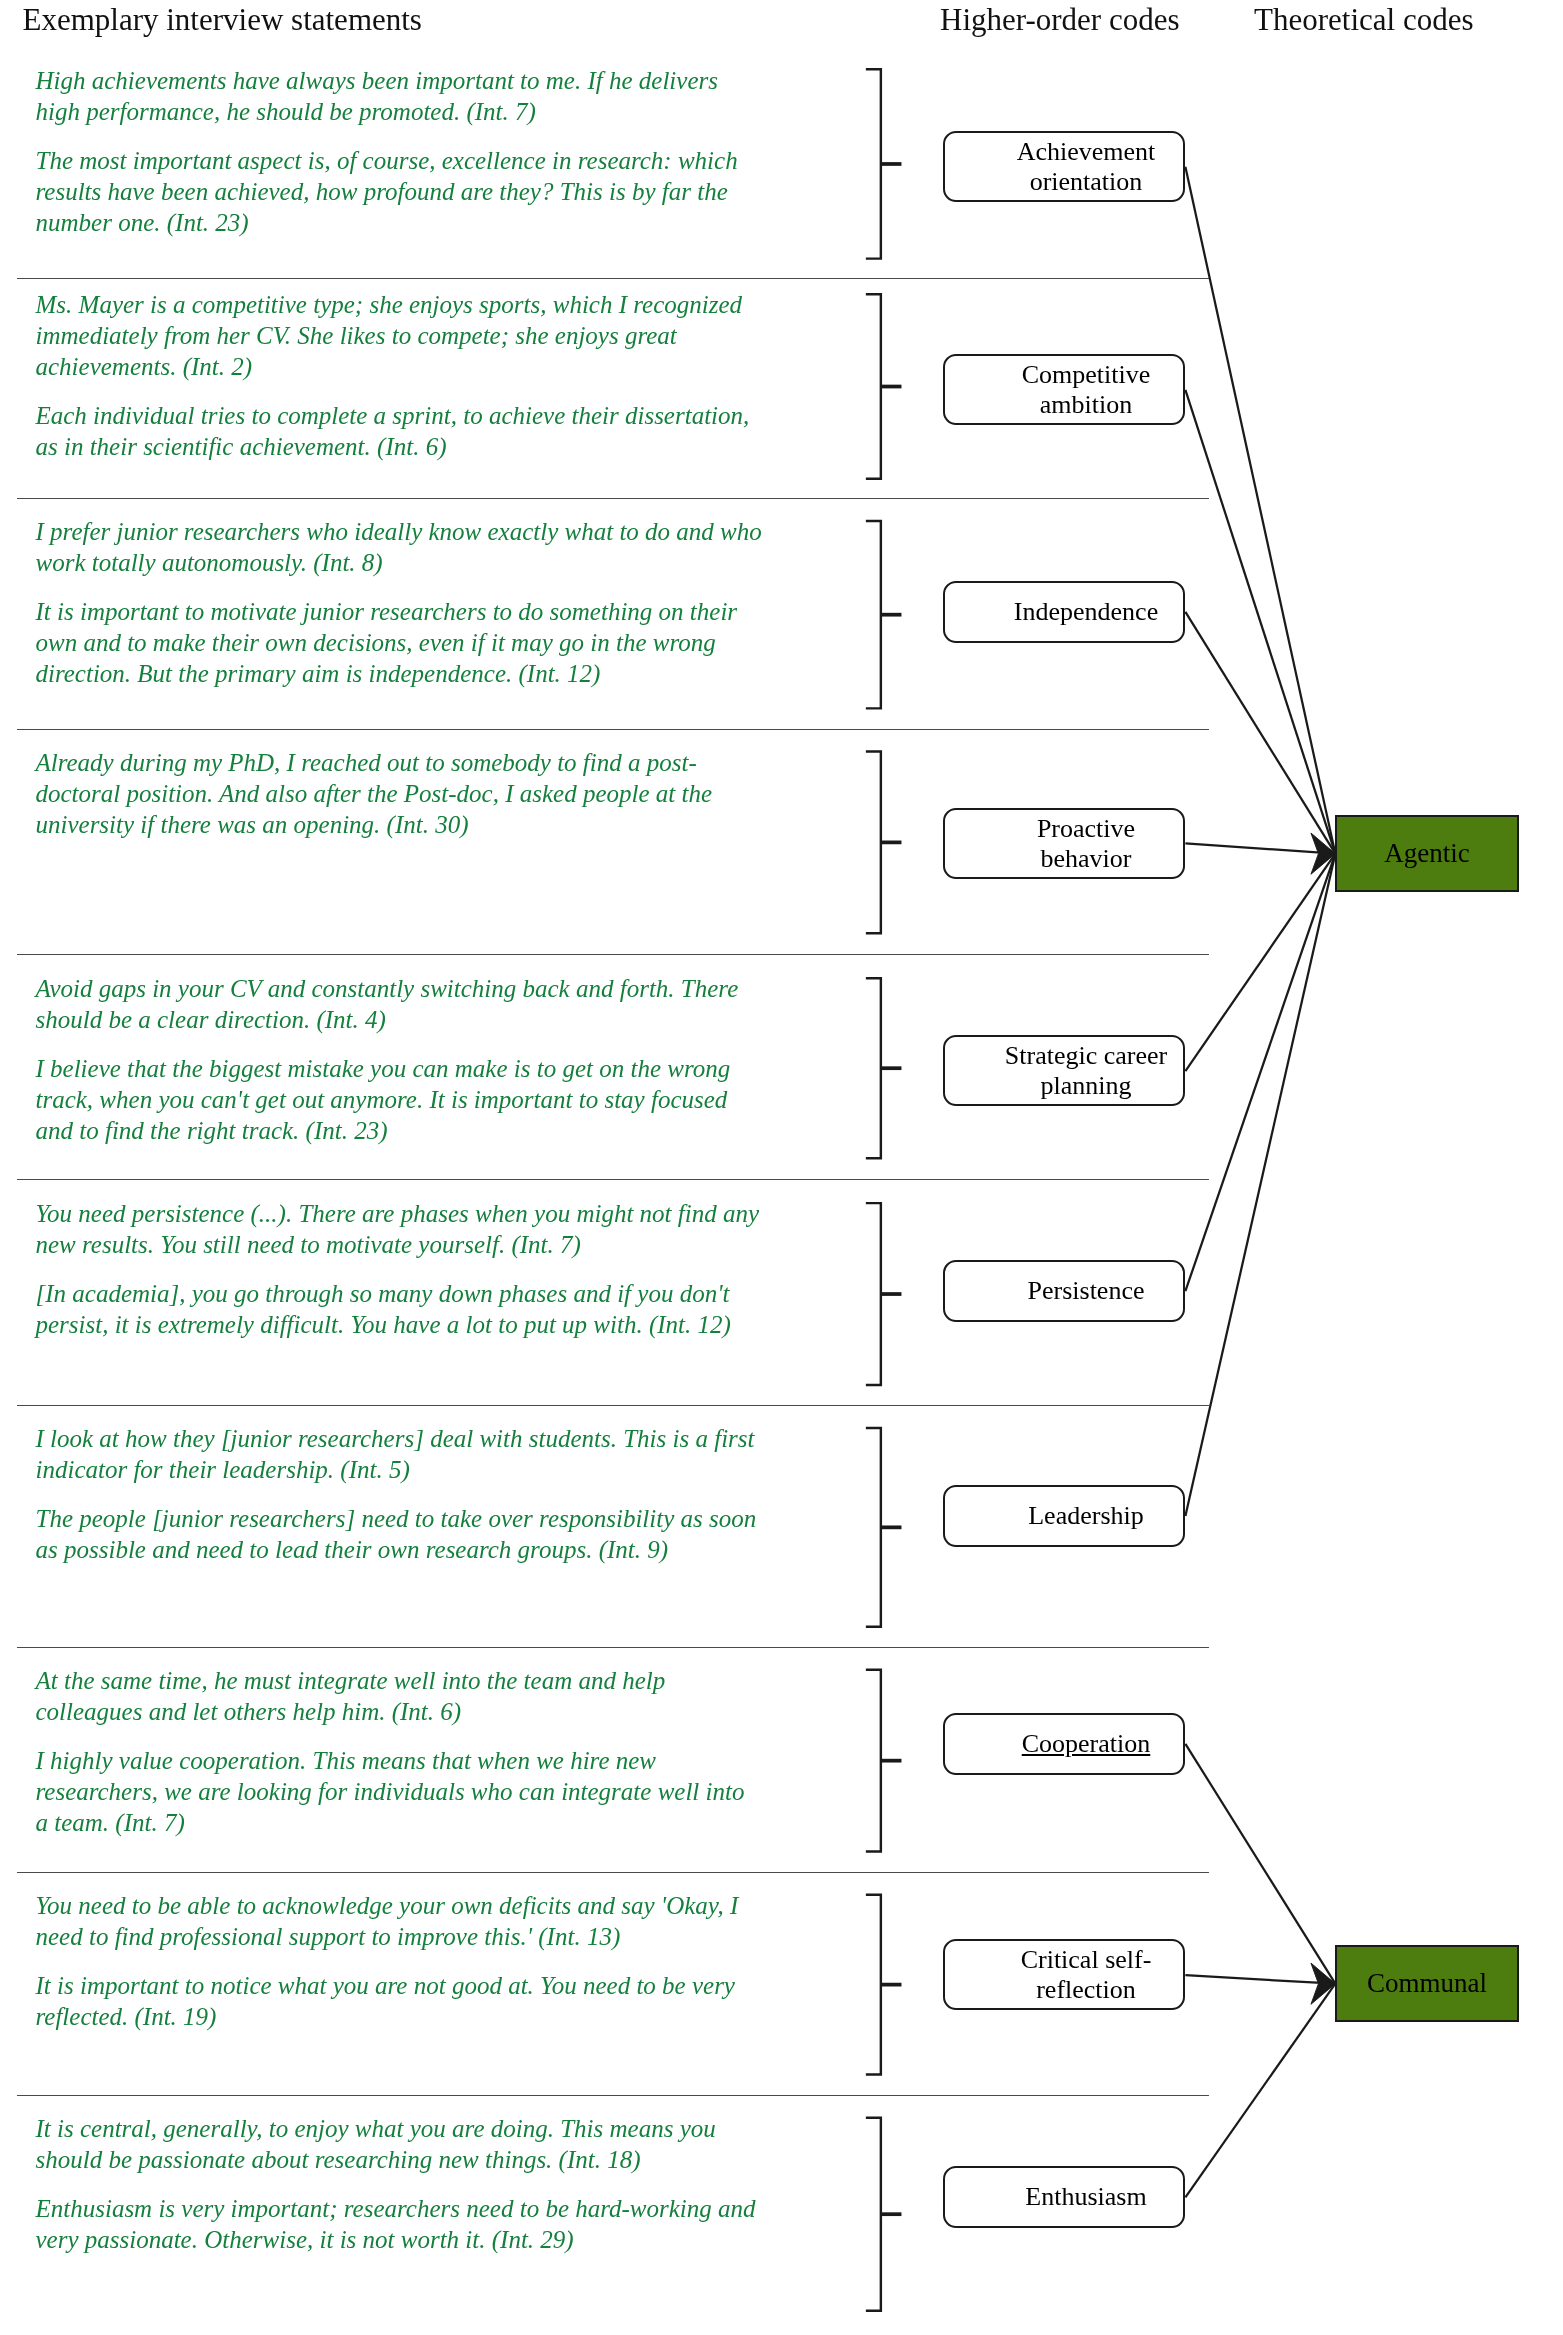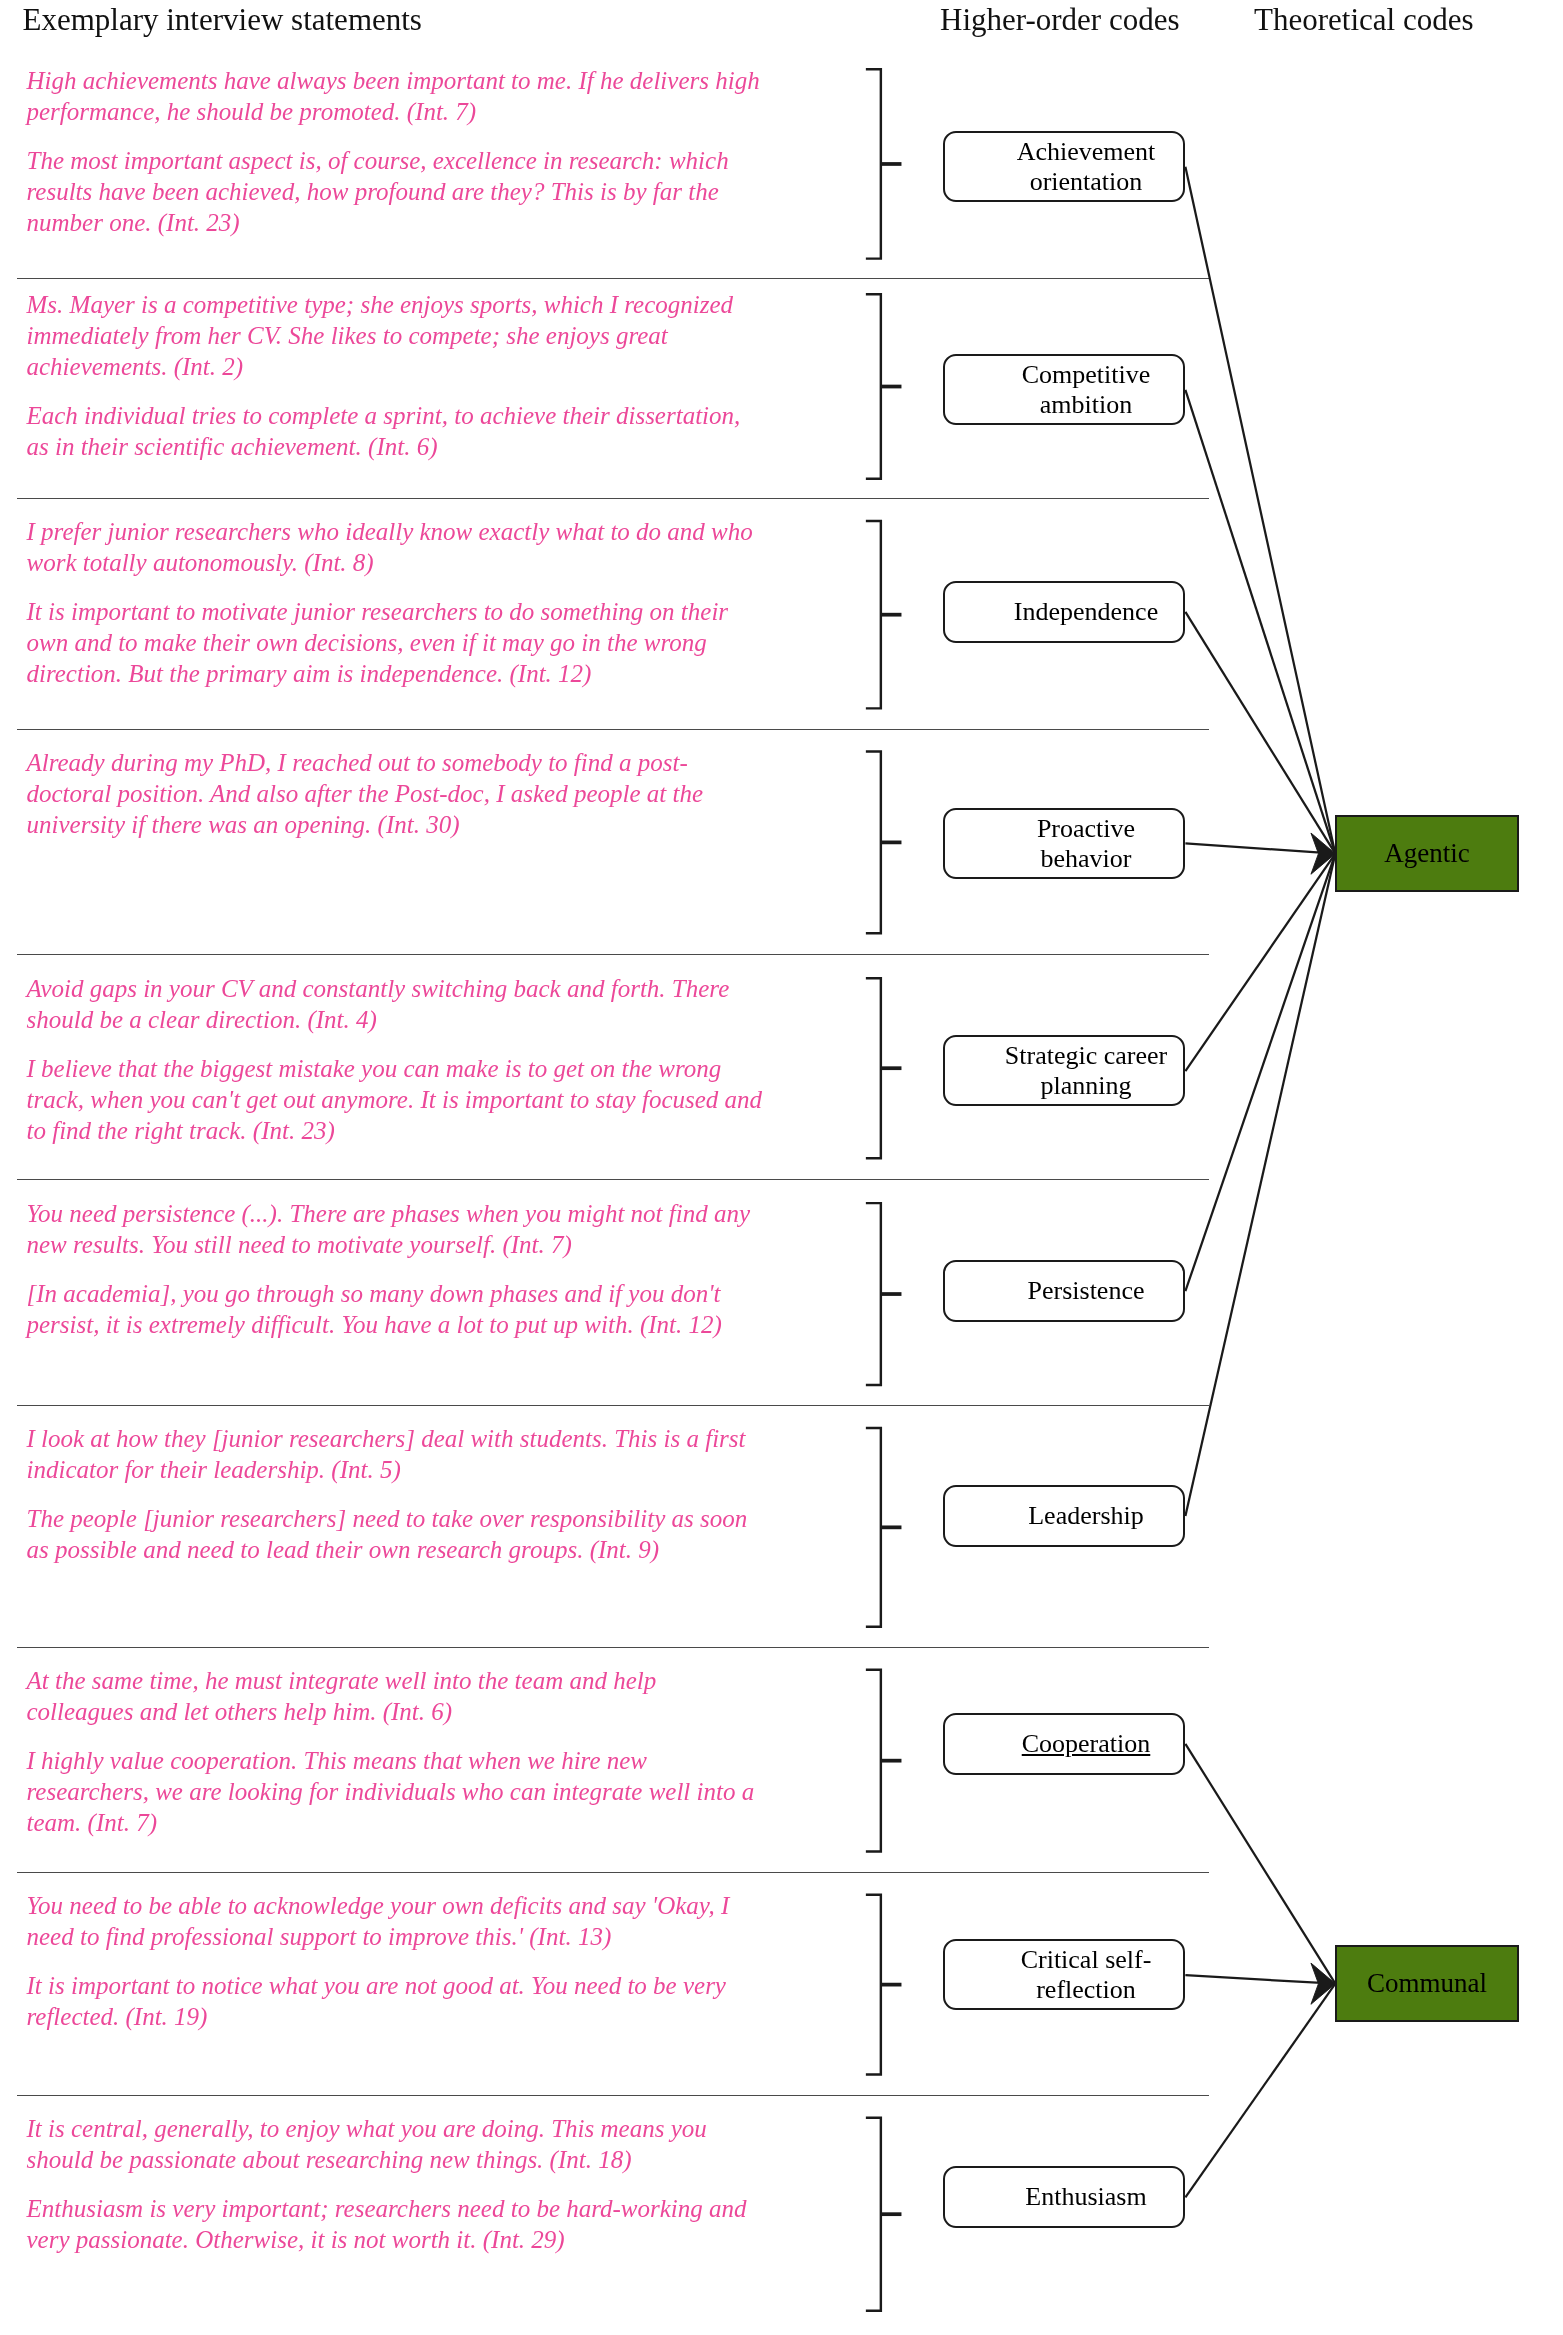--- a/index.html
+++ b/index.html
@@ -47,23 +47,23 @@
   
   .quote-group {
     position: absolute;
     left: 22.5px;
     width: 740px;
   }
   .quote {
     font-style: italic;
     font-size: 25px;
     line-height: 1.235;
-    margin: 0 0 18px 4px;
+    margin: 0 0 18px 13px;
     text-align: left;
-    color: #ec4899;
+    color: #15803d;
   }
   .quote:last-child { margin-bottom: 0; }
 
   
   .code-box {
     position: absolute;
     left: 943px;
     width: 242px;
     box-sizing: border-box;
     border: 2.3px solid #1a1a1a;

